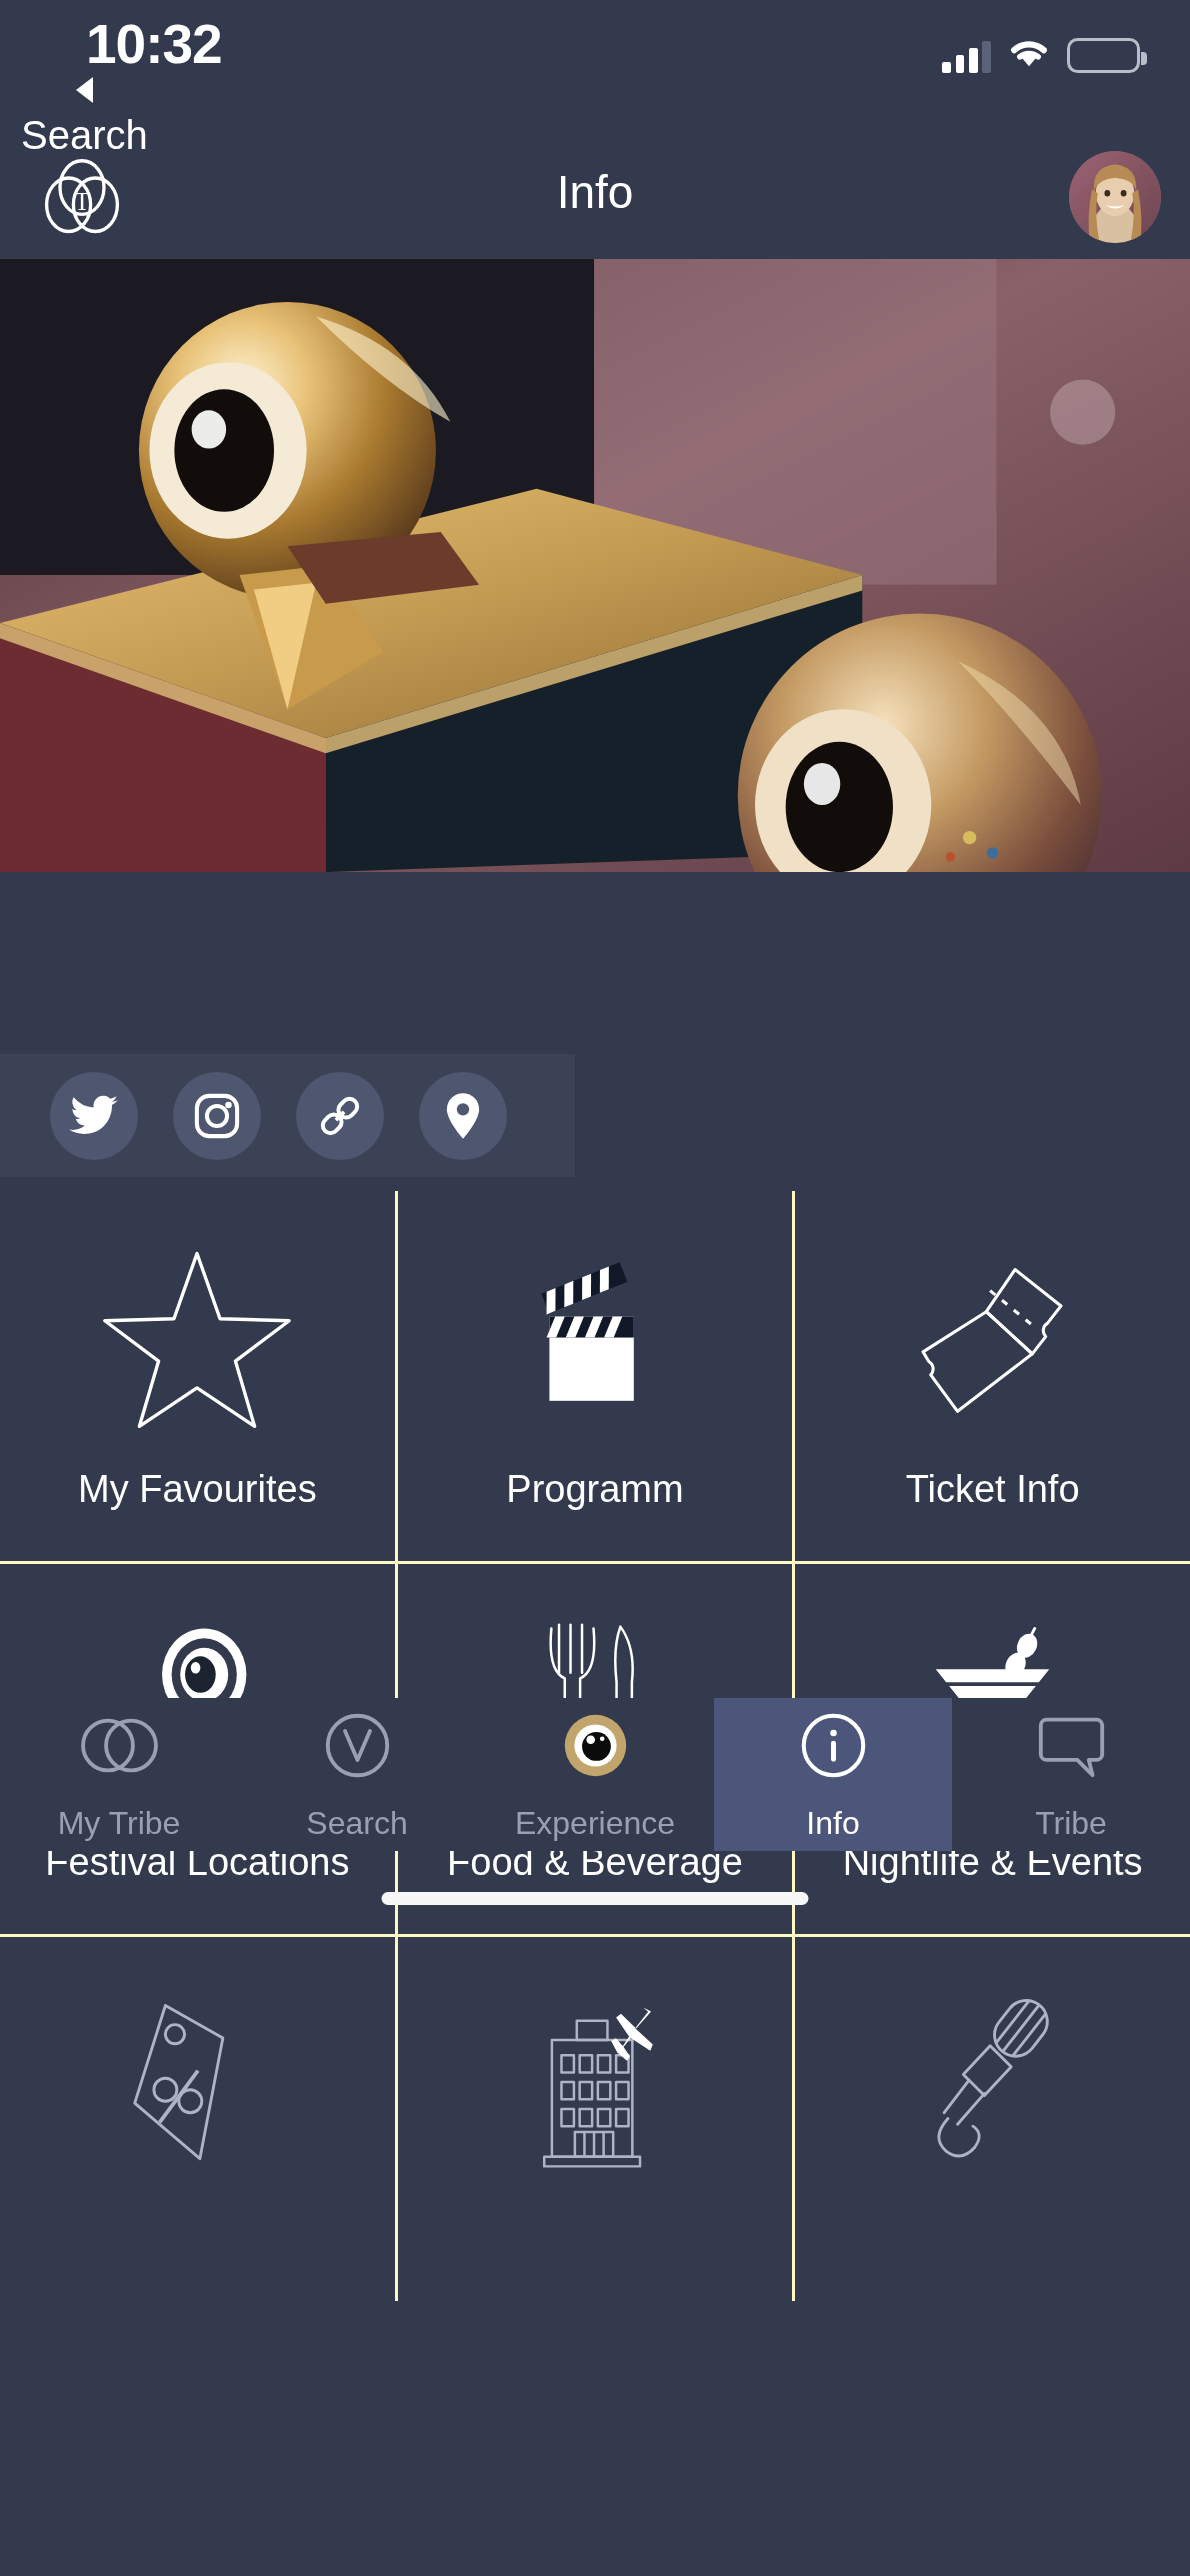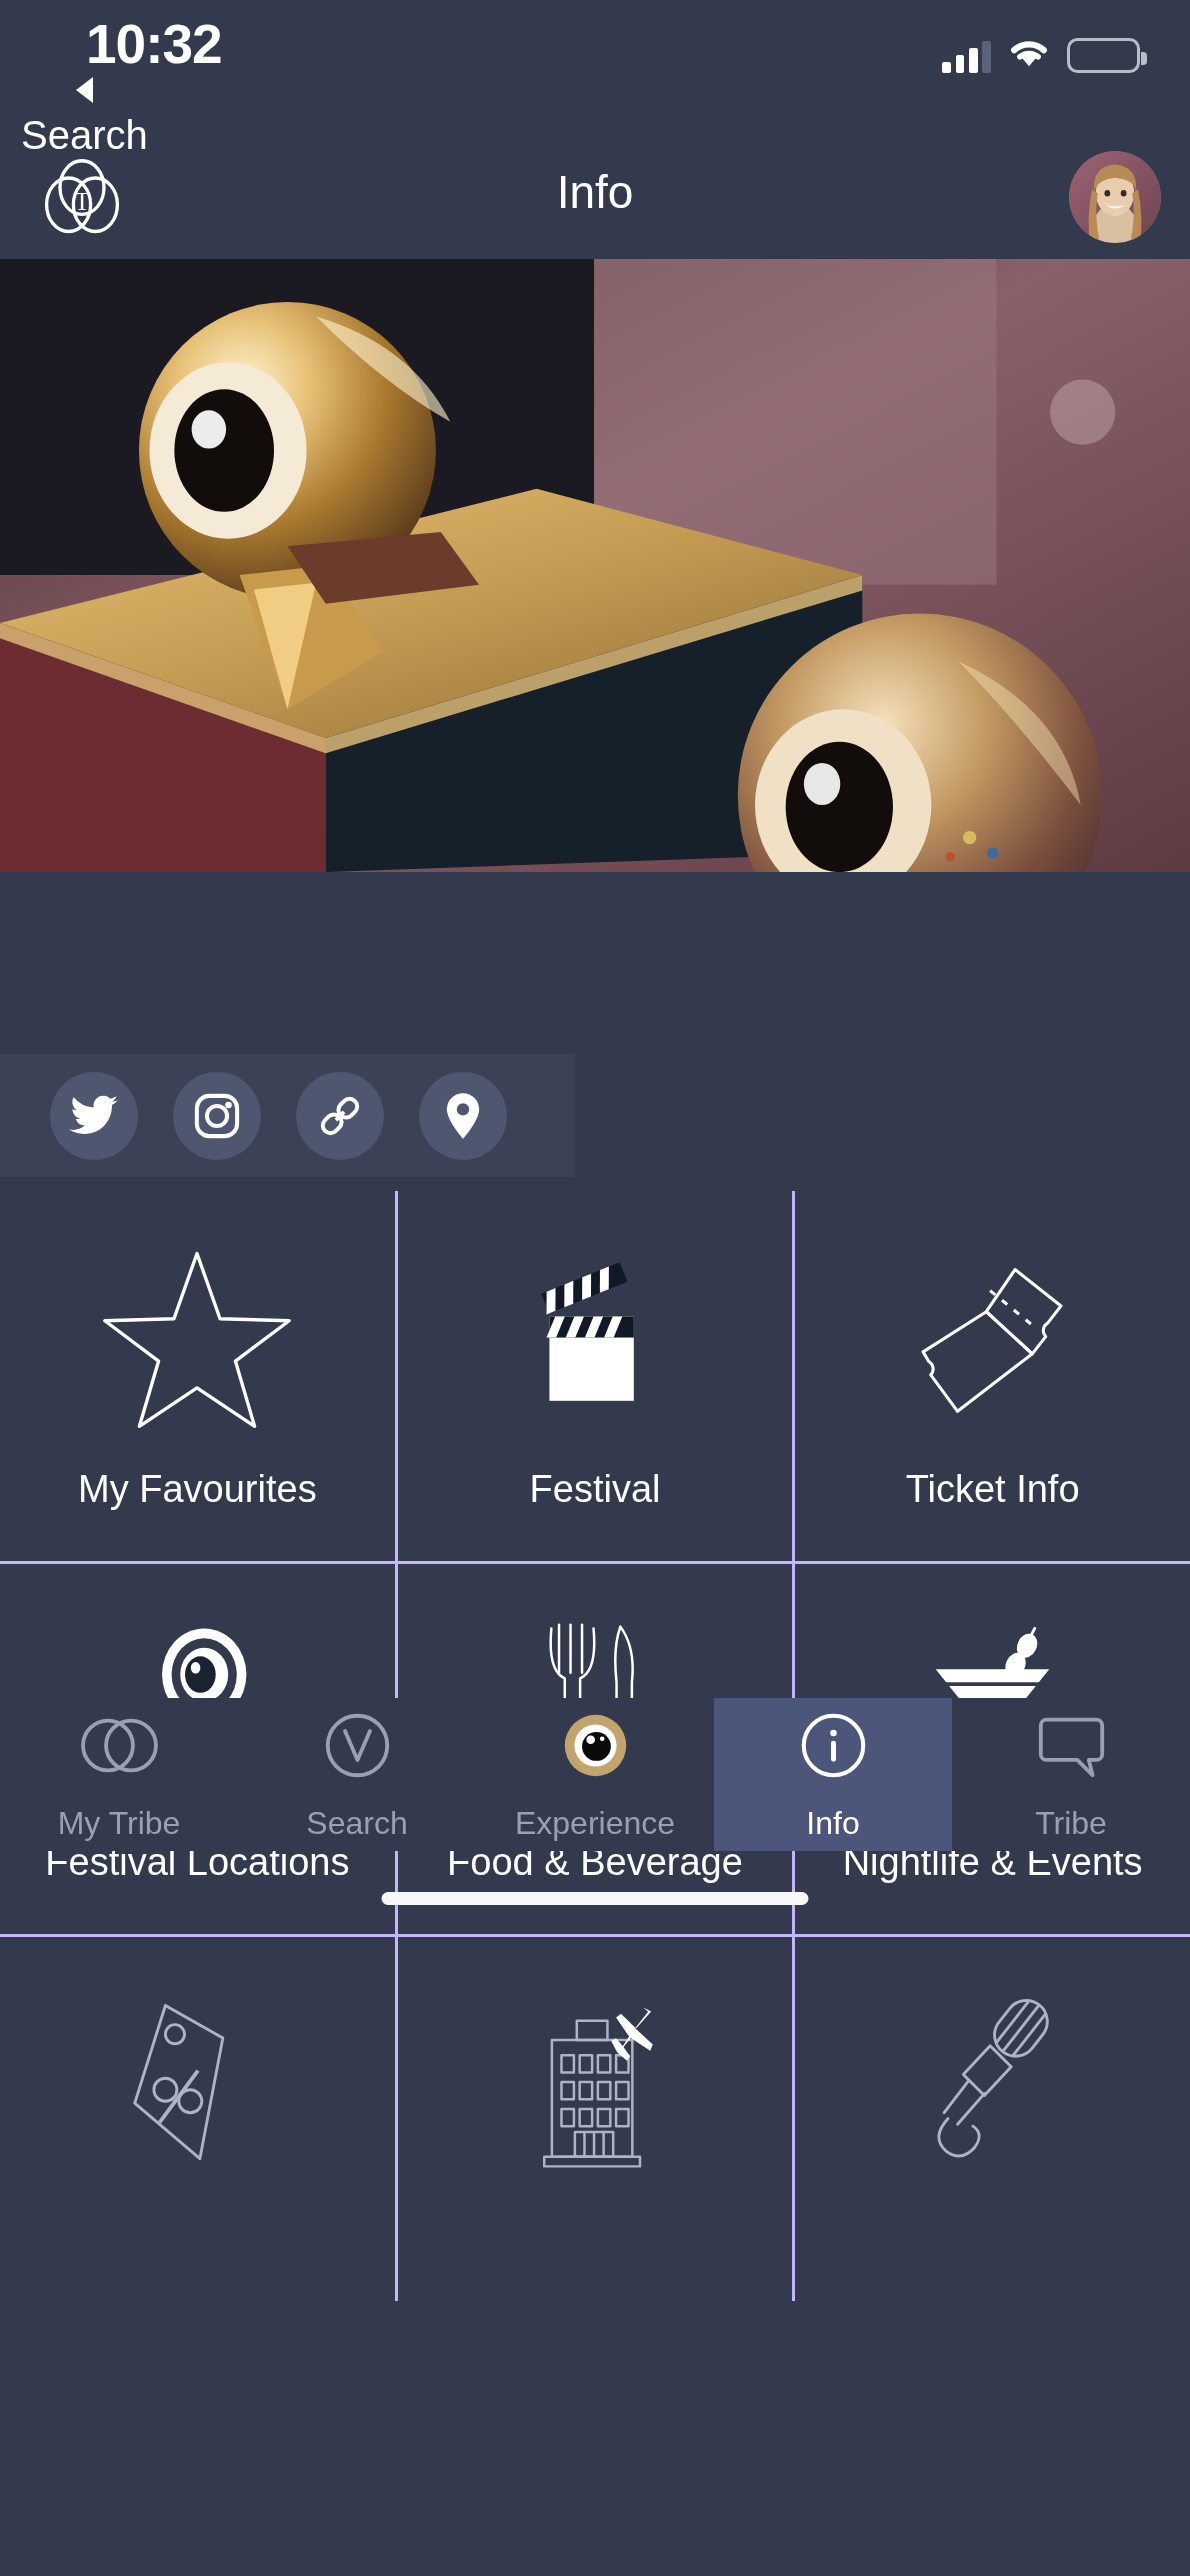--- a/index.html
+++ b/index.html
@@ -65,21 +65,21 @@
   }
   .soc-btn {
     width:88px; height:88px; border-radius:50%; background:#4e5670;
     display:flex; align-items:center; justify-content:center;
   }
 
   
   .grid {
     position:absolute; top:1191px; left:0; width:1190px; height:1110px;
     display:grid; grid-template-columns:repeat(3,1fr); grid-template-rows:repeat(3,370px);
-    background:#c4b5fd; gap:2.9px;
+    background:#fef9c3; gap:2.9px;
   }
   .tile {
     background:#333a4d; position:relative; display:flex; flex-direction:column;
     align-items:center; justify-content:flex-start; overflow:hidden;
   }
   .tile-icon {
     height:240px; width:100%; display:flex; align-items:center; justify-content:center;
     margin-top:27px;
   }
   .tile-label {
@@ -287,21 +287,21 @@
             <rect x="38" y="34" width="88" height="22" fill="#111827"></rect>
             <g fill="#ffffff">
               <path d="M44 34 l10 0 -9 22 -10 0 Z"></path>
               <path d="M64 34 l10 0 -9 22 -10 0 Z"></path>
               <path d="M84 34 l10 0 -9 22 -10 0 Z"></path>
               <path d="M104 34 l10 0 -9 22 -10 0 Z"></path>
             </g>
           </g>
         </svg>
       </div>
-      <div class="tile-label">Festival</div>
+      <div class="tile-label">Programm</div>
     </div>
 
     <div class="tile">
       <div class="tile-icon">
         <svg width="182" height="173" viewBox="0 0 190 180">
           <g fill="none" stroke="#ffffff" stroke-width="3.2" stroke-linejoin="round">
             <path d="M118 18 L166 56 L152 74 a9 9 0 0 0 -2 14 l-14 18 L88 62 Z"></path>
             <path d="M88 62 L136 106 L58 166 L30 128 a9 9 0 0 0 -2 -14 L22 104 Z"></path>
             <path d="M92 40 L136 76" stroke-dasharray="7 9"></path>
           </g>

